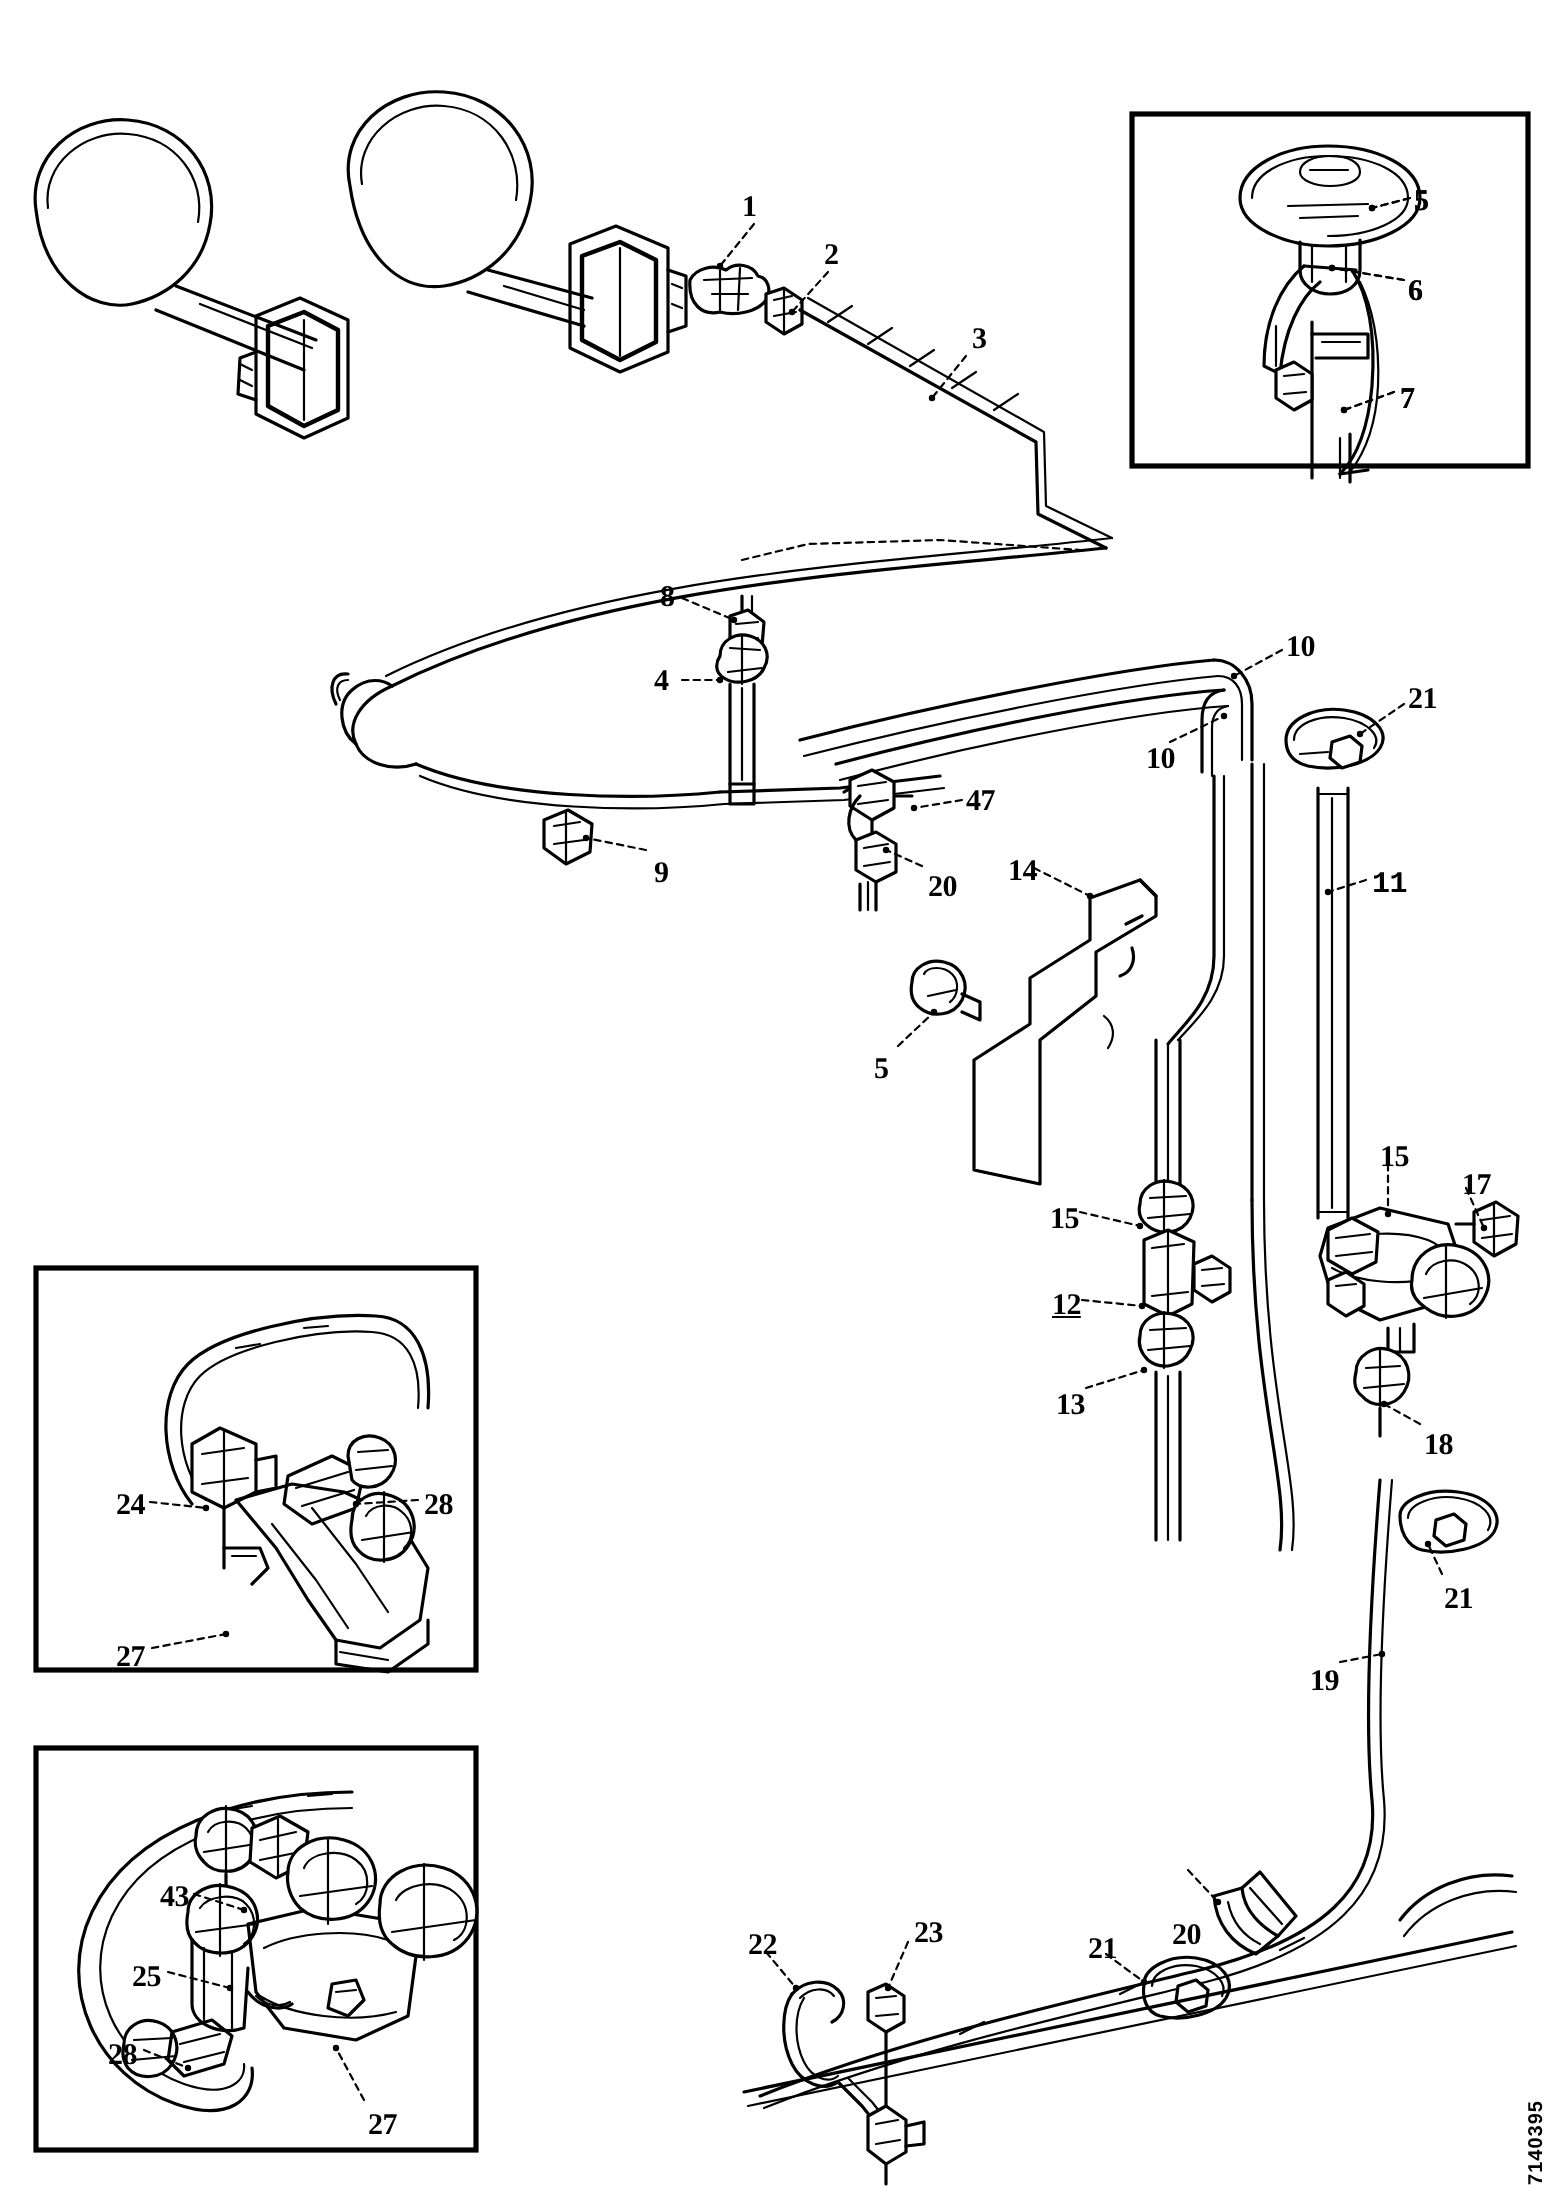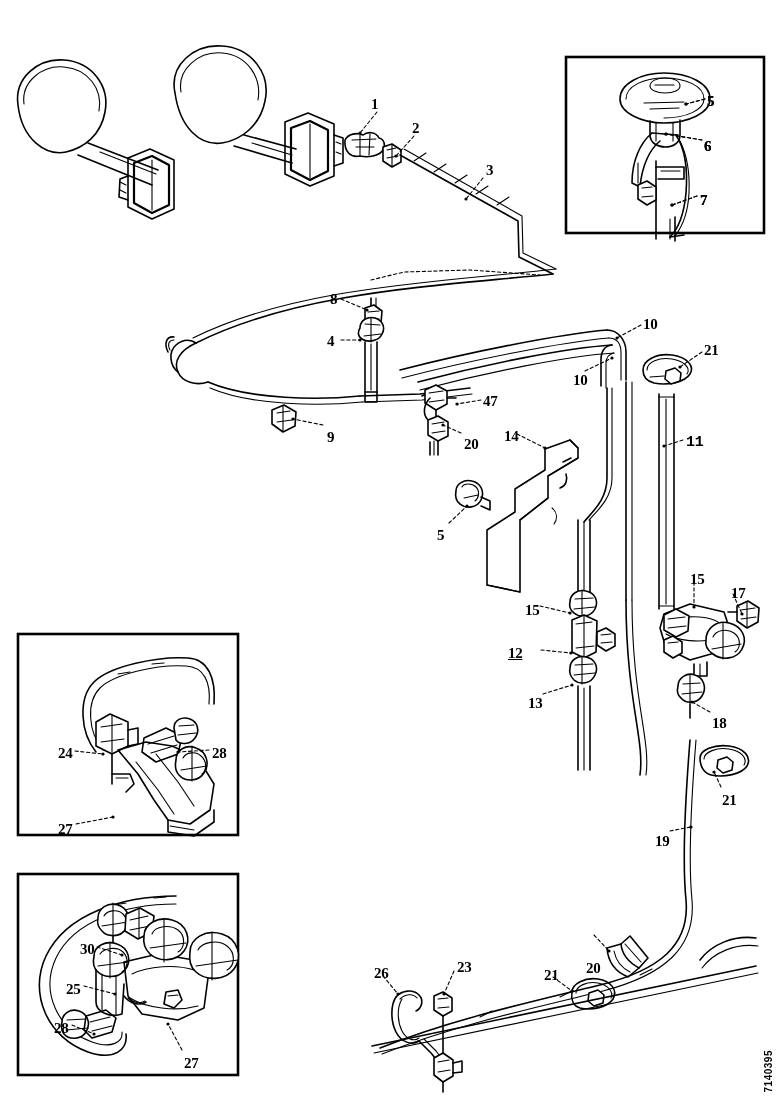--- a/index.html
+++ b/index.html
@@ -553,43 +553,43 @@
       <div class="callout" style="left: 486px; top: 163px;">3</div>
       <div class="callout" style="left: 327px; top: 334px;">4</div>
       <div class="callout" style="left: 707px; top: 94px;">5</div>
       <div class="callout" style="left: 704px; top: 139px;">6</div>
       <div class="callout" style="left: 700px; top: 193px;">7</div>
       <div class="callout" style="left: 330px; top: 292px;">8</div>
       <div class="callout" style="left: 327px; top: 430px;">9</div>
       <div class="callout" style="left: 643px; top: 317px;">10</div>
       <div class="callout" style="left: 573px; top: 373px;">10</div>
       <div class="callout" style="left: 686px; top: 435px; font-family: Liberation Mono, monospace;">11</div>
-      <div class="callout" style="left: 508px; top: 646px; text-decoration: underline;">12</div>
+      <div class="callout" style="left: 526px; top: 646px; text-decoration: underline;">12</div>
       <div class="callout" style="left: 528px; top: 696px;">13</div>
       <div class="callout" style="left: 504px; top: 429px;">14</div>
       <div class="callout" style="left: 525px; top: 603px;">15</div>
       <div class="callout" style="left: 690px; top: 572px;">15</div>
       <div class="callout" style="left: 437px; top: 528px;">5</div>
       <div class="callout" style="left: 731px; top: 586px;">17</div>
       <div class="callout" style="left: 712px; top: 716px;">18</div>
       <div class="callout" style="left: 655px; top: 834px;">19</div>
       <div class="callout" style="left: 586px; top: 925px; margin-top: 36px;">20</div>
       <div class="callout" style="left: 704px; top: 343px;">21</div>
       <div class="callout" style="left: 722px; top: 793px;">21</div>
       <div class="callout" style="left: 544px; top: 968px;">21</div>
-      <div class="callout" style="left: 374px; top: 966px;">26</div>
+      <div class="callout" style="left: 374px; top: 966px;">22</div>
       <div class="callout" style="left: 457px; top: 960px;">23</div>
       <div class="callout" style="left: 483px; top: 394px;">47</div>
       <div class="callout" style="left: 464px; top: 437px;">20</div>
       <div class="callout" style="left: 707px; top: 94px;">5</div>
       <div class="callout" style="left: 704px; top: 139px;">6</div>
       <div class="callout" style="left: 700px; top: 193px;">7</div>
       <div class="callout" style="left: 58px; top: 746px;">24</div>
       <div class="callout" style="left: 212px; top: 746px;">28</div>
       <div class="callout" style="left: 58px; top: 822px;">27</div>
-      <div class="callout" style="left: 80px; top: 942px;">30</div>
+      <div class="callout" style="left: 80px; top: 942px;">43</div>
       <div class="callout" style="left: 66px; top: 982px;">25</div>
       <div class="callout" style="left: 54px; top: 1021px;">28</div>
       <div class="callout" style="left: 184px; top: 1056px;">27</div>
     </div>
 
   <div id="drawing-id">7140395</div>
 </div>
 
 </body></html>

